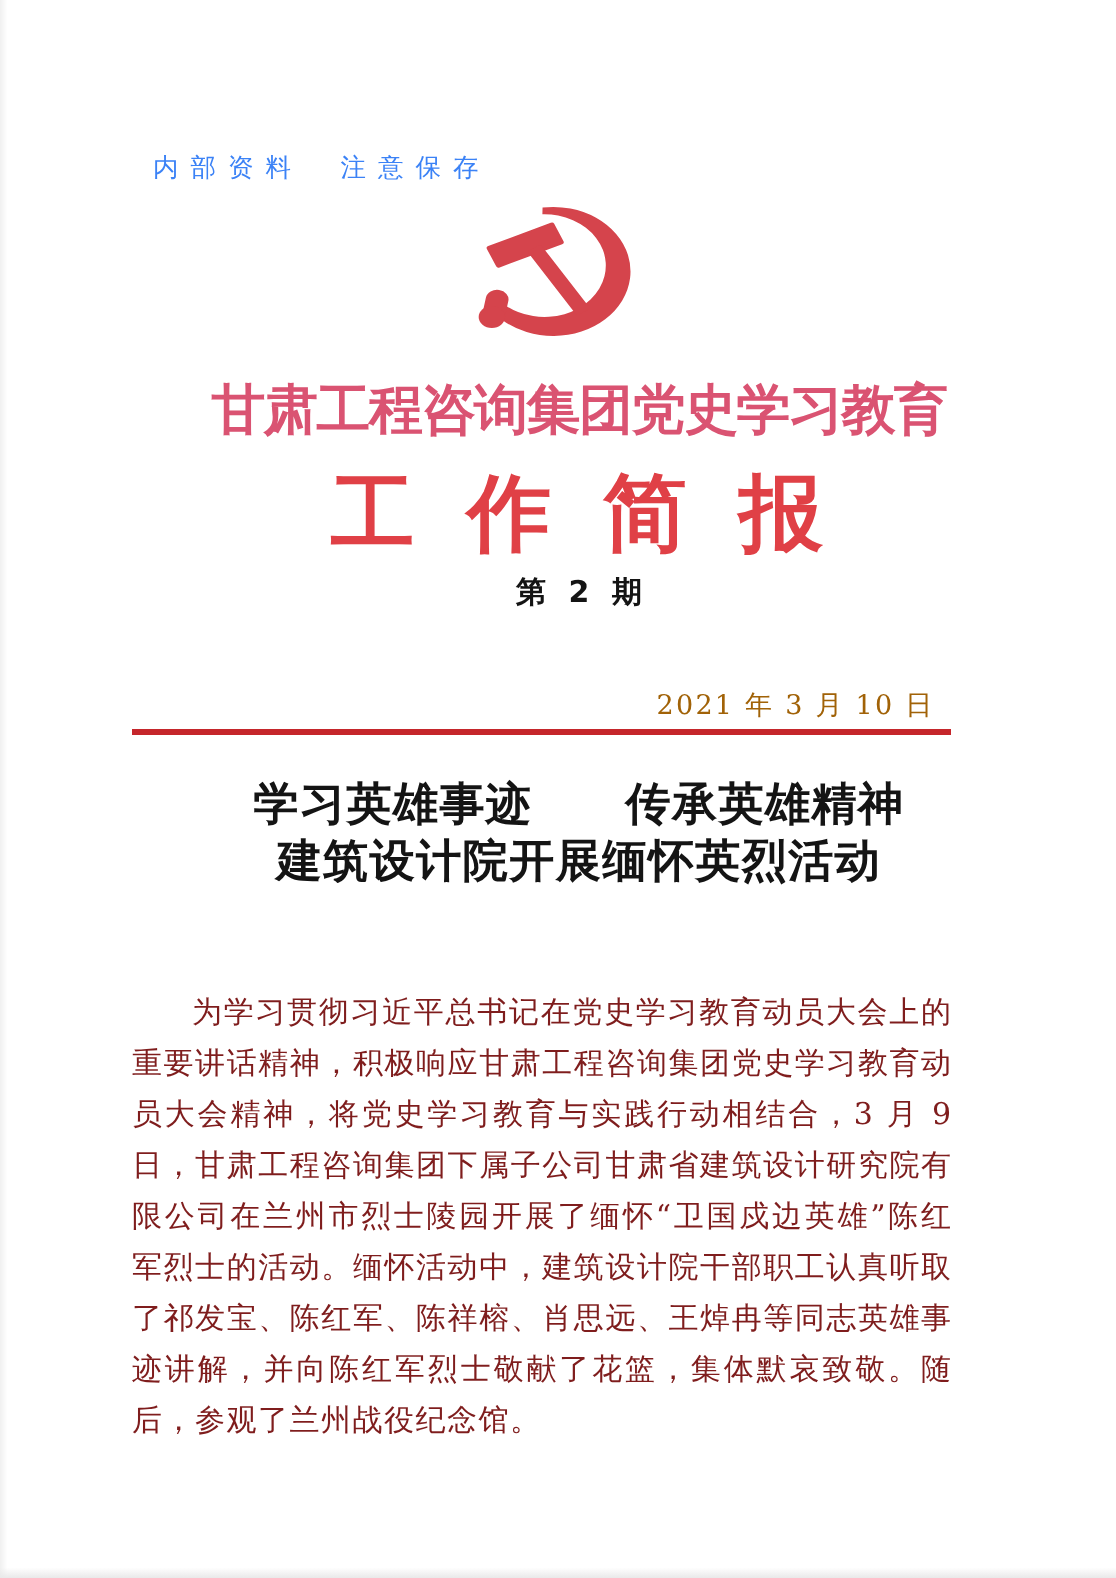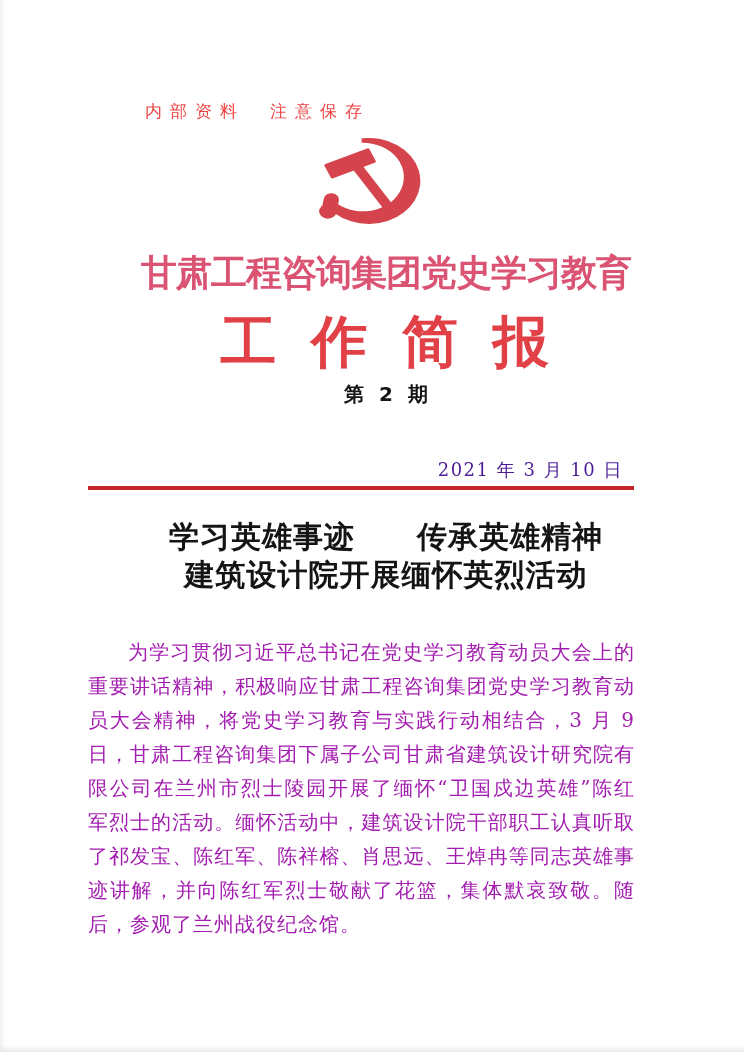--- a/index.html
+++ b/index.html
@@ -18,21 +18,21 @@
     background: linear-gradient(to right, #f0f0f0, rgba(255,255,255,0));
   }
   .scan-edge-bottom {
     position: absolute; left: 0; right: 0; bottom: 0; height: 7px;
     background: linear-gradient(to top, #e9e9e9, rgba(255,255,255,0));
   }
 
   .classification {
     position: absolute; top: 100px; left: 102px;
     font-family: "DejaVu Sans", "Liberation Sans", sans-serif;
-    font-size: 17px; letter-spacing: 8px; color: #ef4444; margin-left: 43px;
+    font-size: 17px; letter-spacing: 8px; color: #3b82f6;
   }
 
   .emblem {
     position: absolute; top: 136px; left: 308px;
     width: 117px; height: 90px;
   }
 
   .org-title {
     position: absolute; top: 249px; left: 14px; width: 744px;
     text-align: center;
@@ -57,43 +57,43 @@
   }
 
   .issuer-block {
     position: absolute; top: 431px; left: 102px;
     font-size: 17px; line-height: 25px; letter-spacing: 5px;
     color: #141414;
   }
 
   .issue-date {
     position: absolute; top: 458px; right: 121px;
-    font-size: 18px; letter-spacing: 1.5px; color: #4c1d95;
+    font-size: 18px; letter-spacing: 1.5px; color: #a16207;
   }
 
   .red-rule {
     position: absolute; top: 486px; left: 88px;
     width: 546px; height: 4px;
     background: #c5262b;
   }
 
   .headline {
     position: absolute; top: 518px; left: 14px; width: 744px;
     text-align: center;
     font-family: "DejaVu Sans", "Liberation Sans", sans-serif;
     font-size: 30px; font-weight: bold; line-height: 38px;
     letter-spacing: 1px; color: #141414;
   }
 
   .article-body {
-    position: absolute; top: 635px; left: 88px;
+    position: absolute; top: 657px; left: 88px;
     width: 547px;
     font-size: 20px; line-height: 34px;
     text-align: justify; letter-spacing: 1px;
-    color: #a21caf;
+    color: #7f1d1d;
   }
   .article-body p { margin: 0; text-indent: 2em; }
 </style>
 </head>
 <body>
 
 <div class="page">
 
   <div class="scan-edge-left"></div>
   <div class="scan-edge-bottom"></div>

